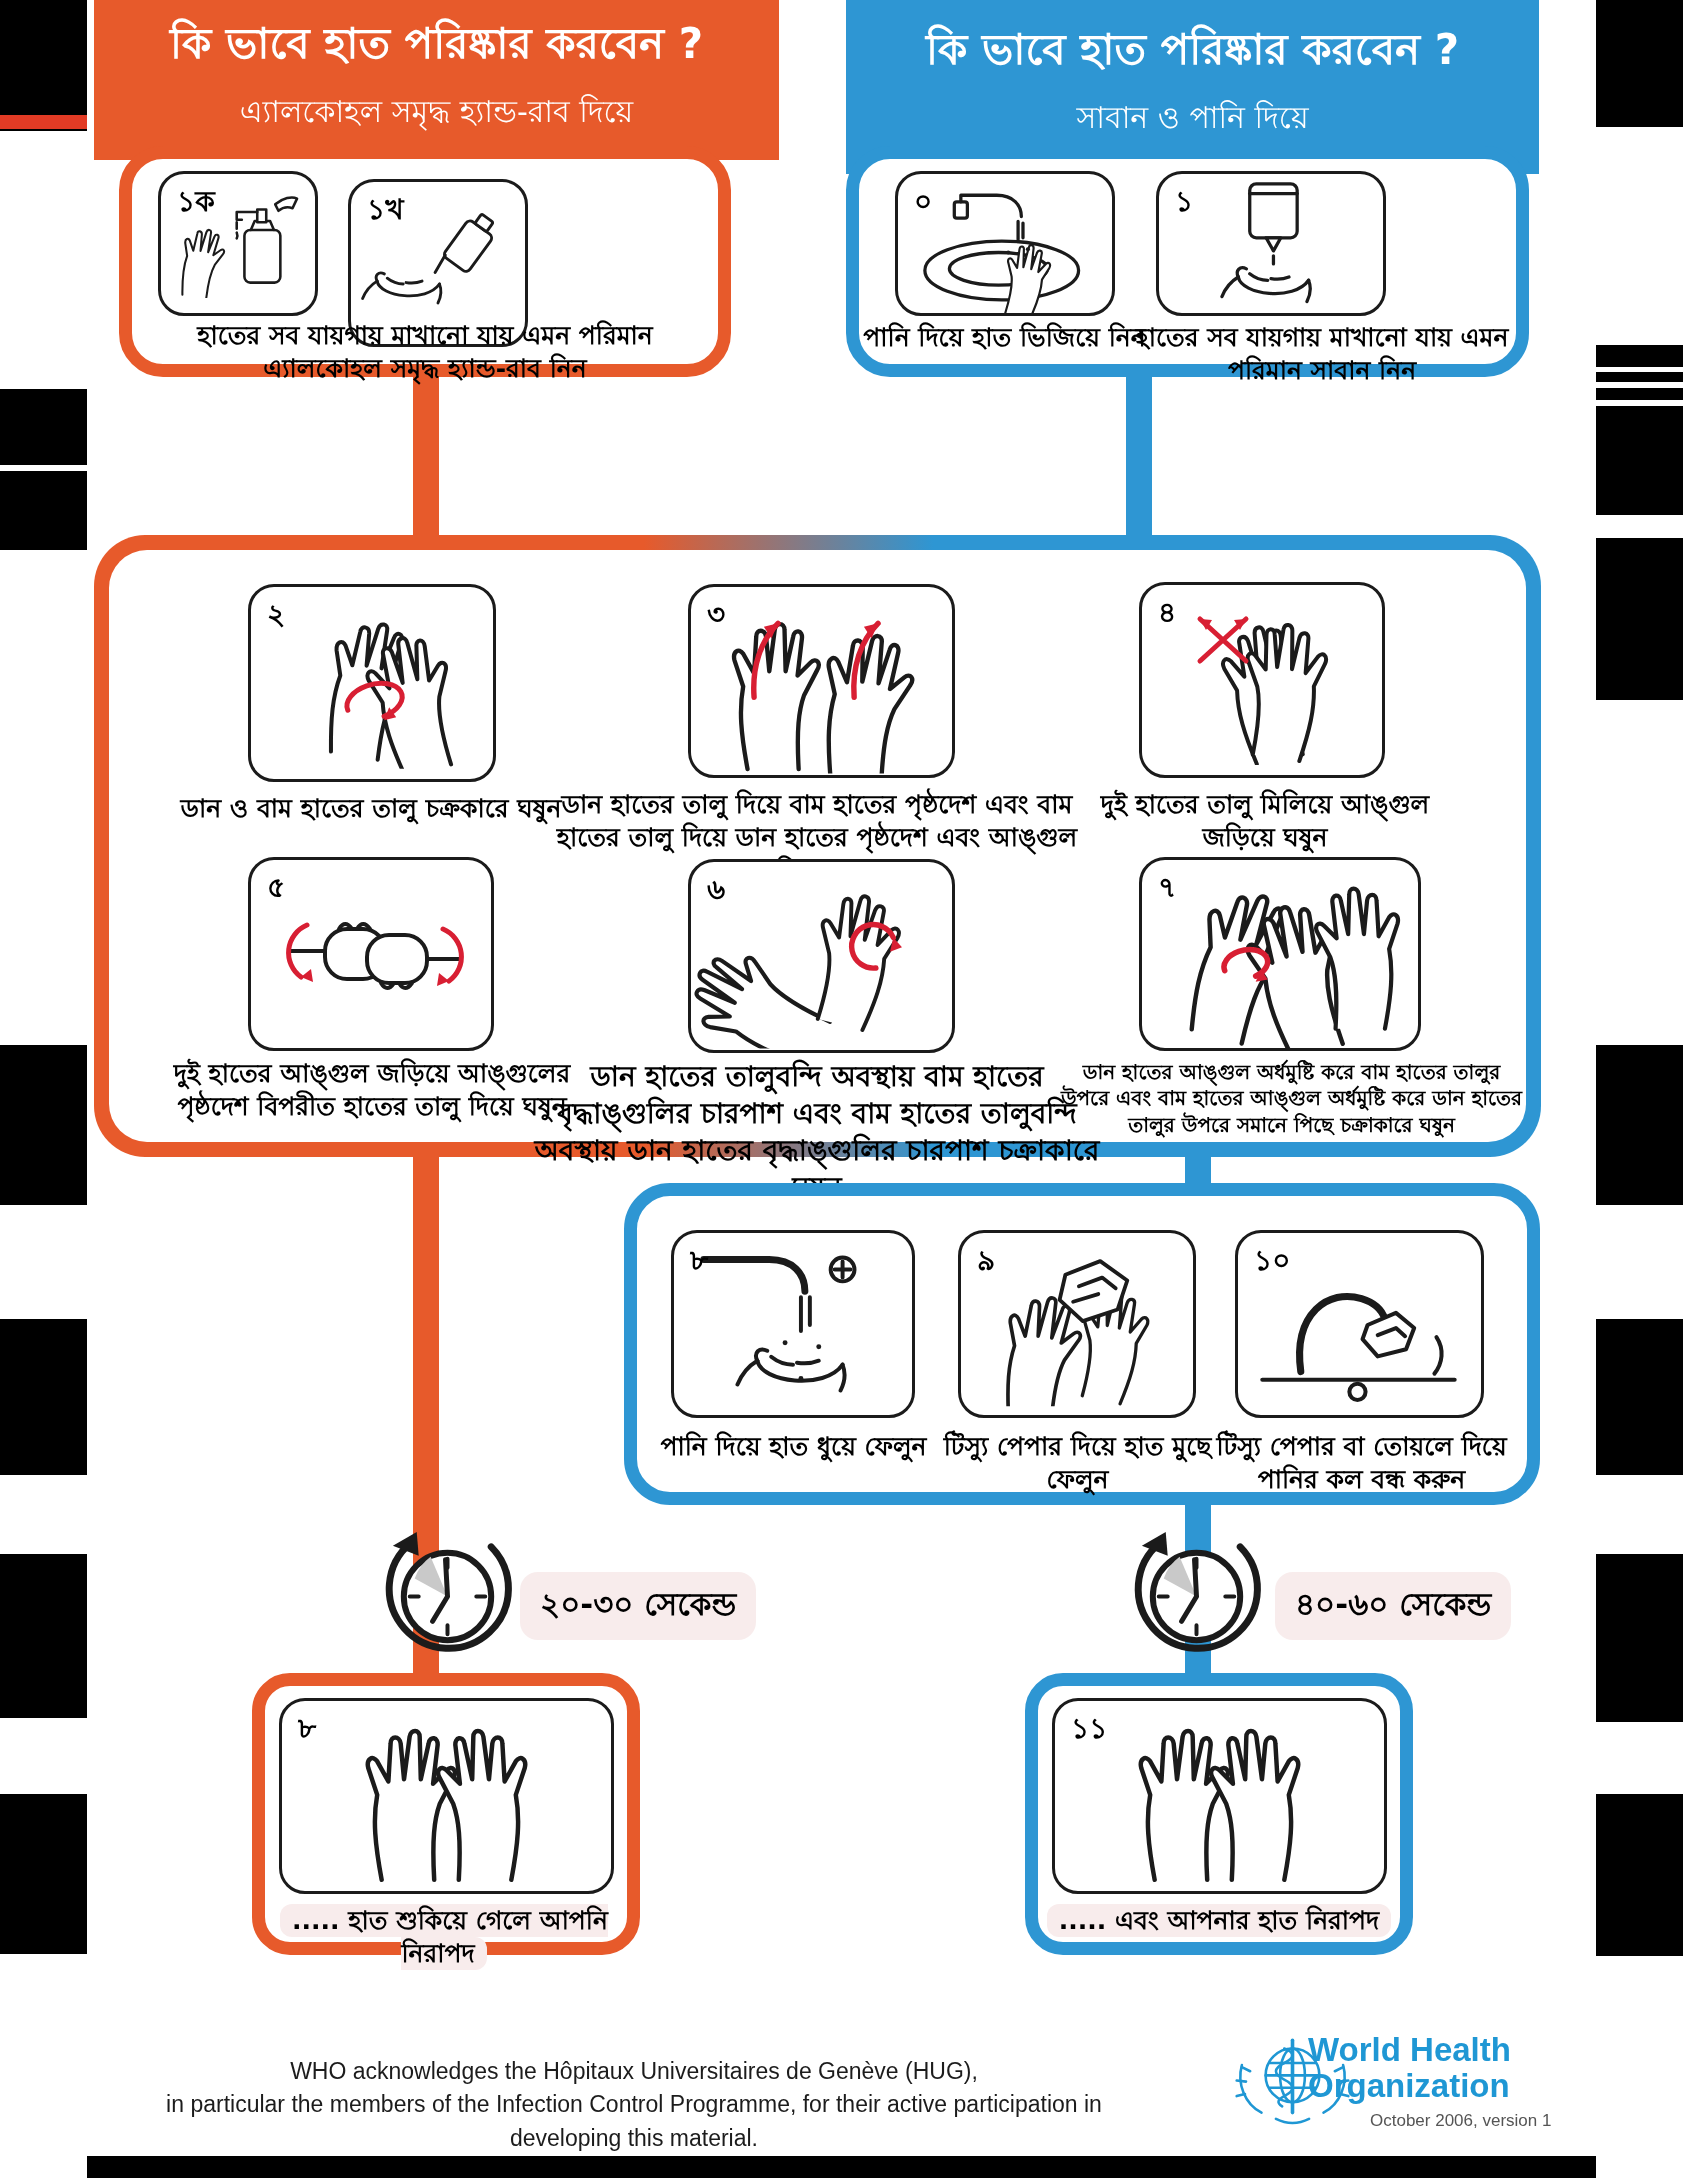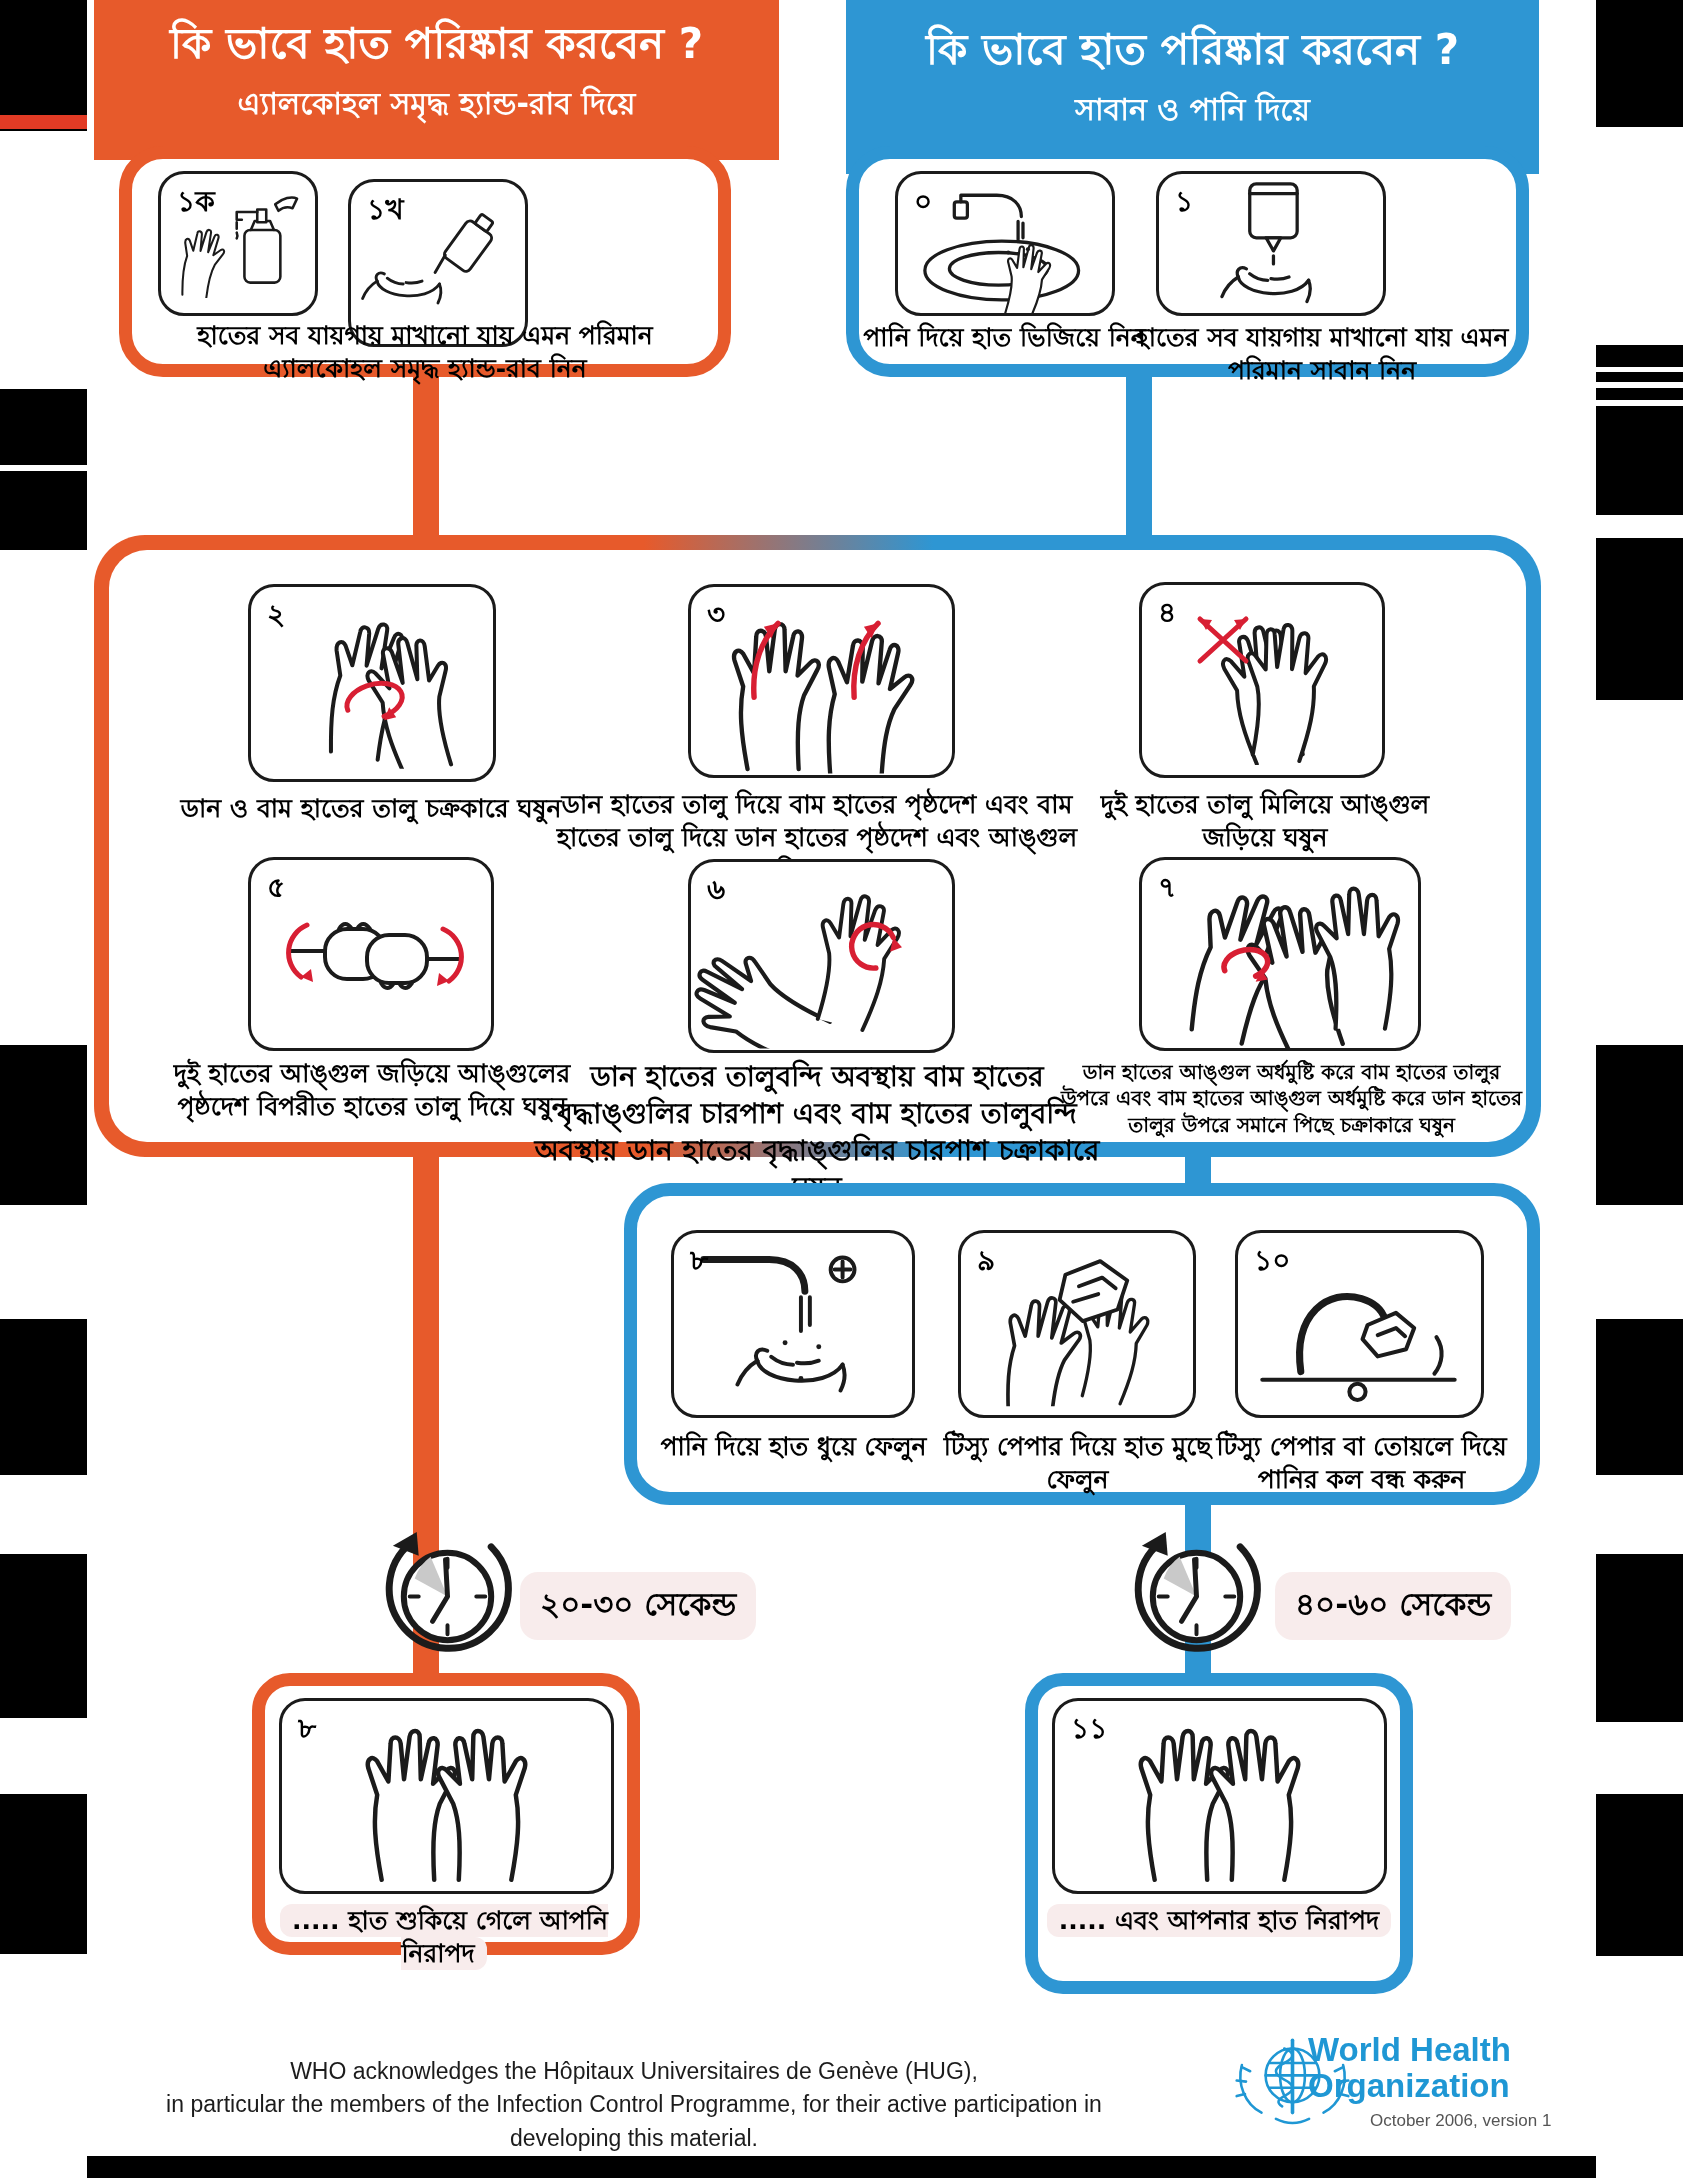--- a/index.html
+++ b/index.html
@@ -10,21 +10,21 @@
     --ink:#1b1b1b;
     --whoblue:#1F97D4;
   }
   body{ background:#888; font-family:"DejaVu Sans", sans-serif; }
   .page{ position:relative; width:1683px; height:2178px; background:#fff; overflow:hidden; margin:0 auto; }
 
   .bar{ position:absolute; background:#000; z-index:0; }
 
   .hdr{ position:absolute; color:#fff; text-align:center; z-index:2; overflow:hidden; }
   .hdr .t{ font-weight:700; font-size:42px; line-height:1.15; }
-  .hdr .s{ font-weight:700; font-size:30px; margin-top:12px; }
+  .hdr .s{ font-weight:400; font-size:30px; margin-top:20px; }
   .hdr-orange{ left:94px; top:0; width:685px; height:160px; background:var(--orange); padding-top:20px; }
   .hdr-blue{ left:846px; top:0; width:693px; height:174px; background:var(--blue); padding-top:26px; }
 
   .panel{ position:absolute; background:#fff; z-index:2; }
   .p-orange{ border:13px solid var(--orange); }
   .p-blue{ border:13px solid var(--blue); }
 
   .shared{ position:absolute; left:94px; top:535px; width:1447px; height:622px; z-index:2;
            border-radius:51px; padding:15px;
            background:linear-gradient(90deg, var(--orange) 0%, var(--orange) 38%, var(--blue) 58%, var(--blue) 100%); }
@@ -358,21 +358,21 @@
 
   <div class="panel p-orange" style="left:252px;top:1673px;width:388px;height:282px;border-radius:38px">
     <div class="artbox" style="left:14px;top:12px;width:335px;height:196px">
       <span class="stepnum">৮</span>
       <svg class="art" viewBox="0 0 240 170">
           <use href="#icon-open-hands"></use>
         </svg>
     </div>
     <div class="cap" style="left:0;top:218px;width:358px"><span class="hl">..... হাত শুকিয়ে গেলে আপনি নিরাপদ</span></div>
   </div>
-  <div class="panel p-blue" style="left:1025px;top:1673px;width:388px;height:321px;border-radius:38px">
+  <div class="panel p-blue" style="left:1025px;top:1673px;width:388px;height:282px;border-radius:38px">
     <div class="artbox" style="left:14px;top:12px;width:335px;height:196px">
       <span class="stepnum">১১</span>
       <svg class="art" viewBox="0 0 240 170">
           <use href="#icon-open-hands"></use>
         </svg>
     </div>
     <div class="cap" style="left:2px;top:218px;width:358px"><span class="hl">..... এবং আপনার হাত নিরাপদ</span></div>
   </div>
 
   <div class="ack">

